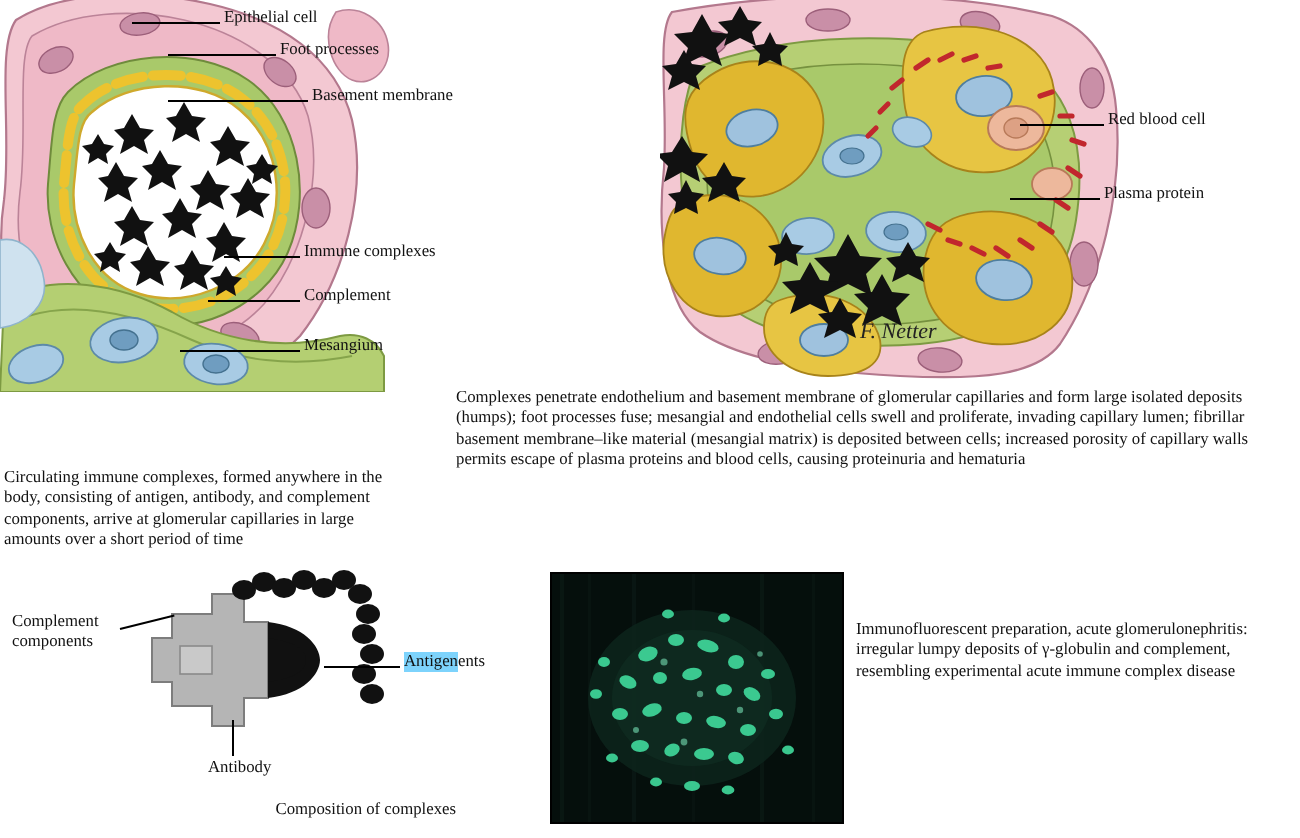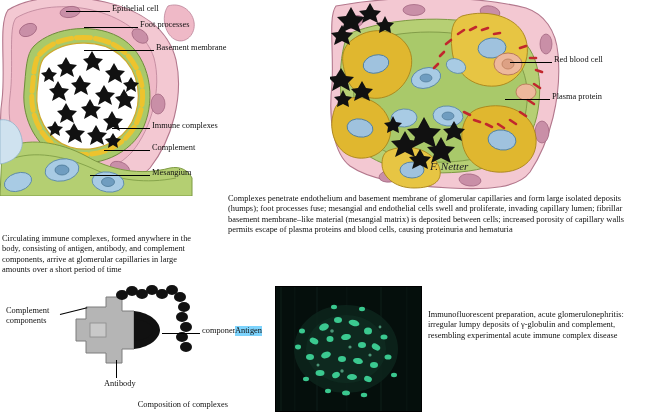--- a/index.html
+++ b/index.html
@@ -275,21 +275,21 @@
     </g>
   </svg>
 </div>
 
 <div class="leader" style="left:60px; top:314px; width:28px; height:1px; transform:rotate(-14deg); transform-origin:left center;"></div>
 <div class="label" style="left:6px; top:306px;">Complement</div>
 <div class="label" style="left:6px; top:316px;">components</div>
 
 <div class="leader" style="left:162px; top:333px; width:38px; height:1px;"></div>
 <div class="label" style="left:202px; top:326px;">components</div>
-<div class="label" style="left:202px; top:326px; background:#7dd3fc;margin-left:33px;">Antigen</div>
+<div class="label" style="left:202px; top:326px; background:#7dd3fc;">Antigen</div>
 
 <div class="leader" style="left:116px; top:360px; width:1px; height:18px;"></div>
 <div class="label" style="left:104px; top:379px;">Antibody</div>
 
 <div class="caption" style="left:68px; top:400px; width:160px; text-align:right;">Composition of complexes</div>
 
 <div class="panel" id="photo">
   <svg width="145" height="124" viewBox="0 0 145 124">
     <rect x="0" y="0" width="145" height="124" fill="#050f0c"></rect>
 

